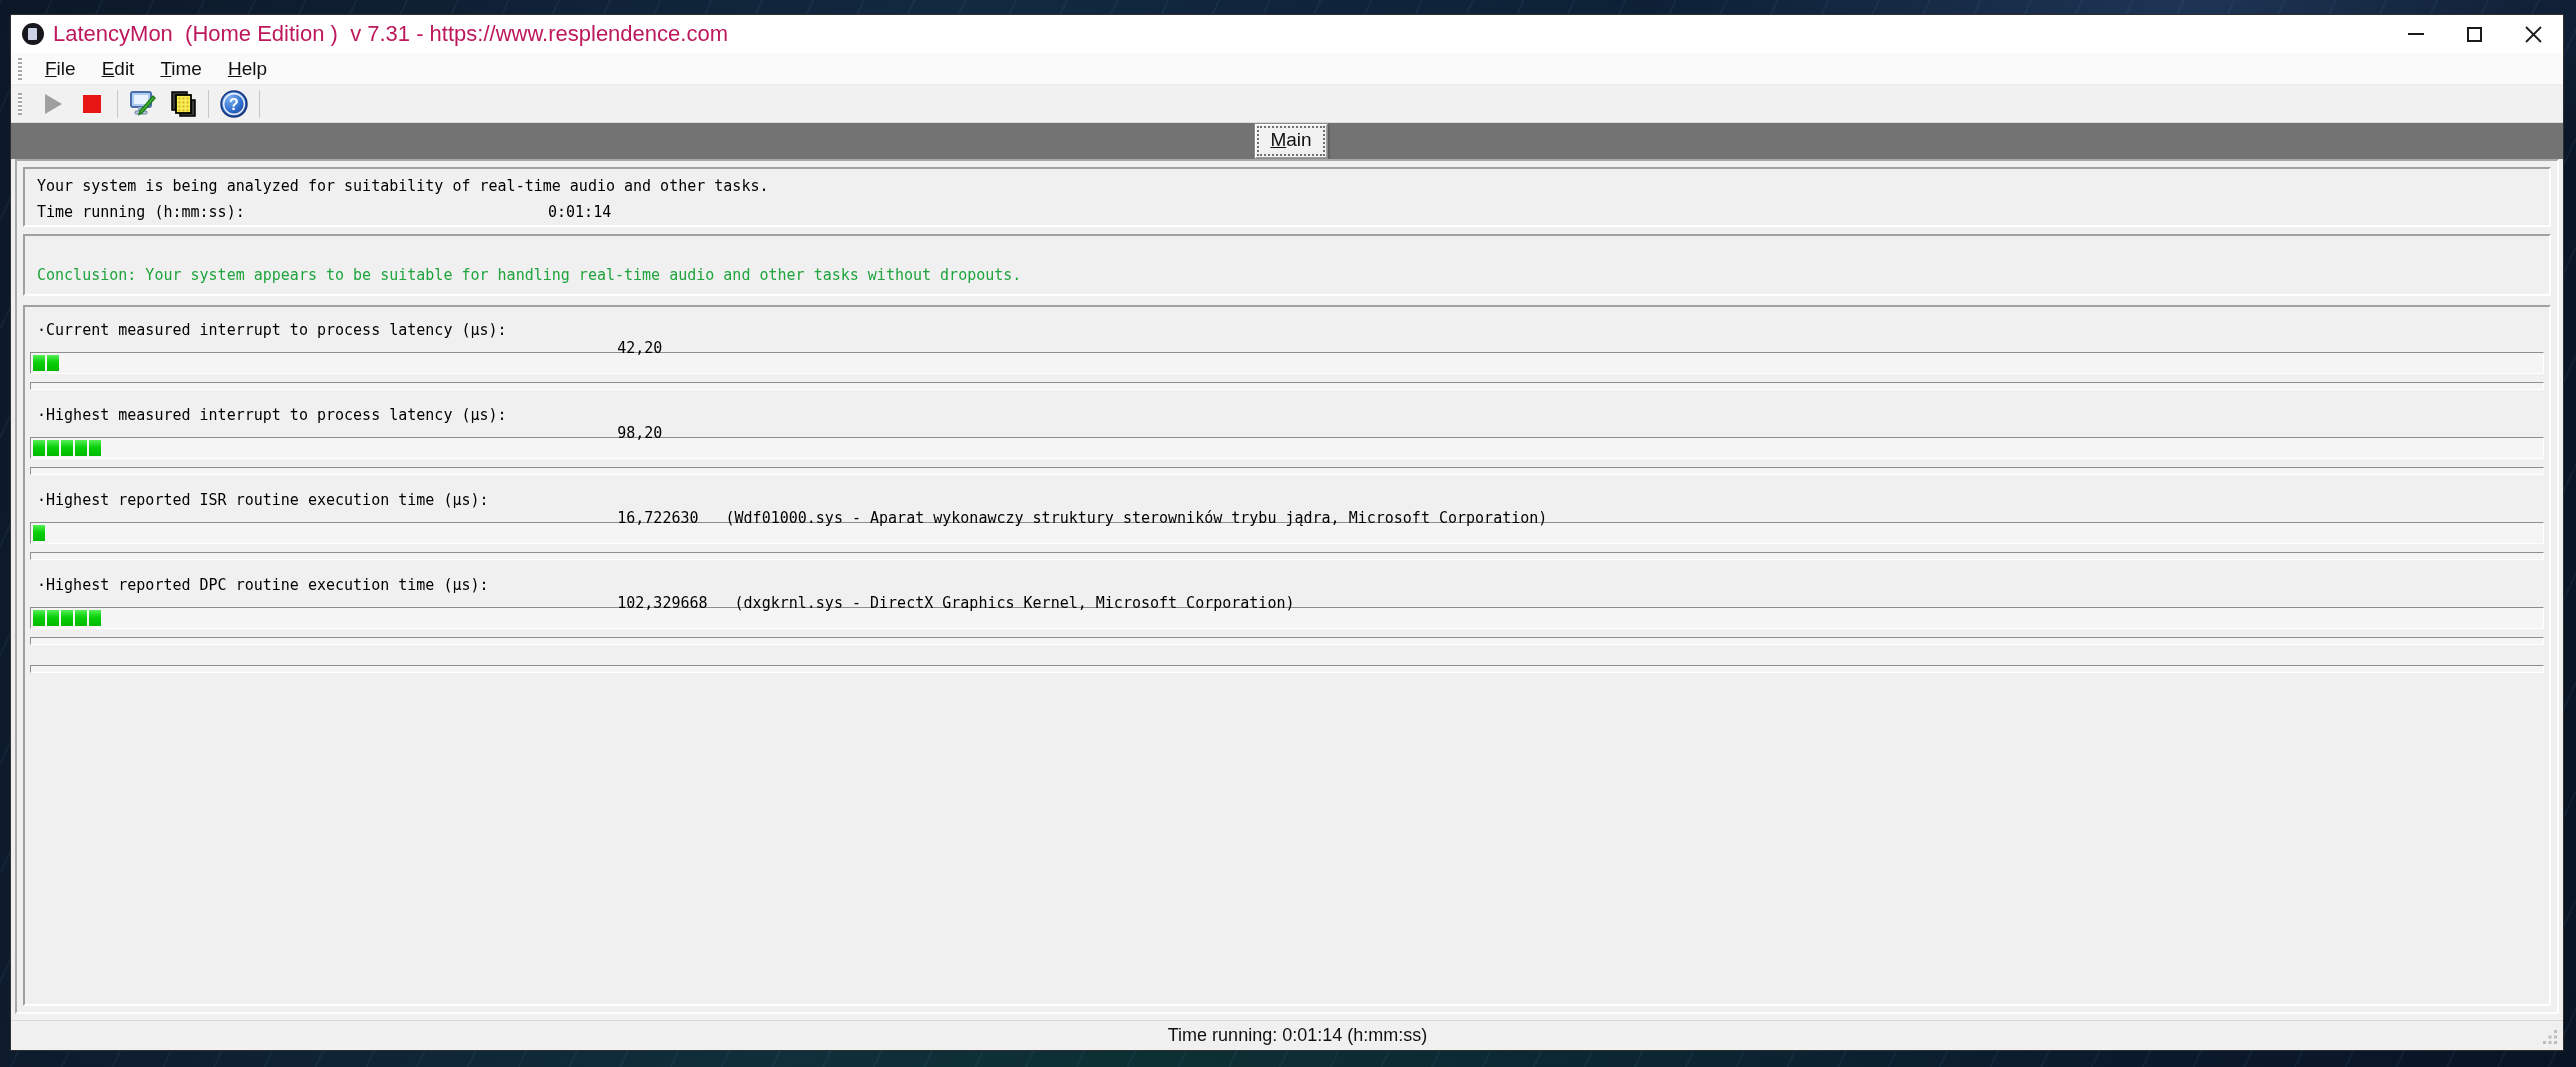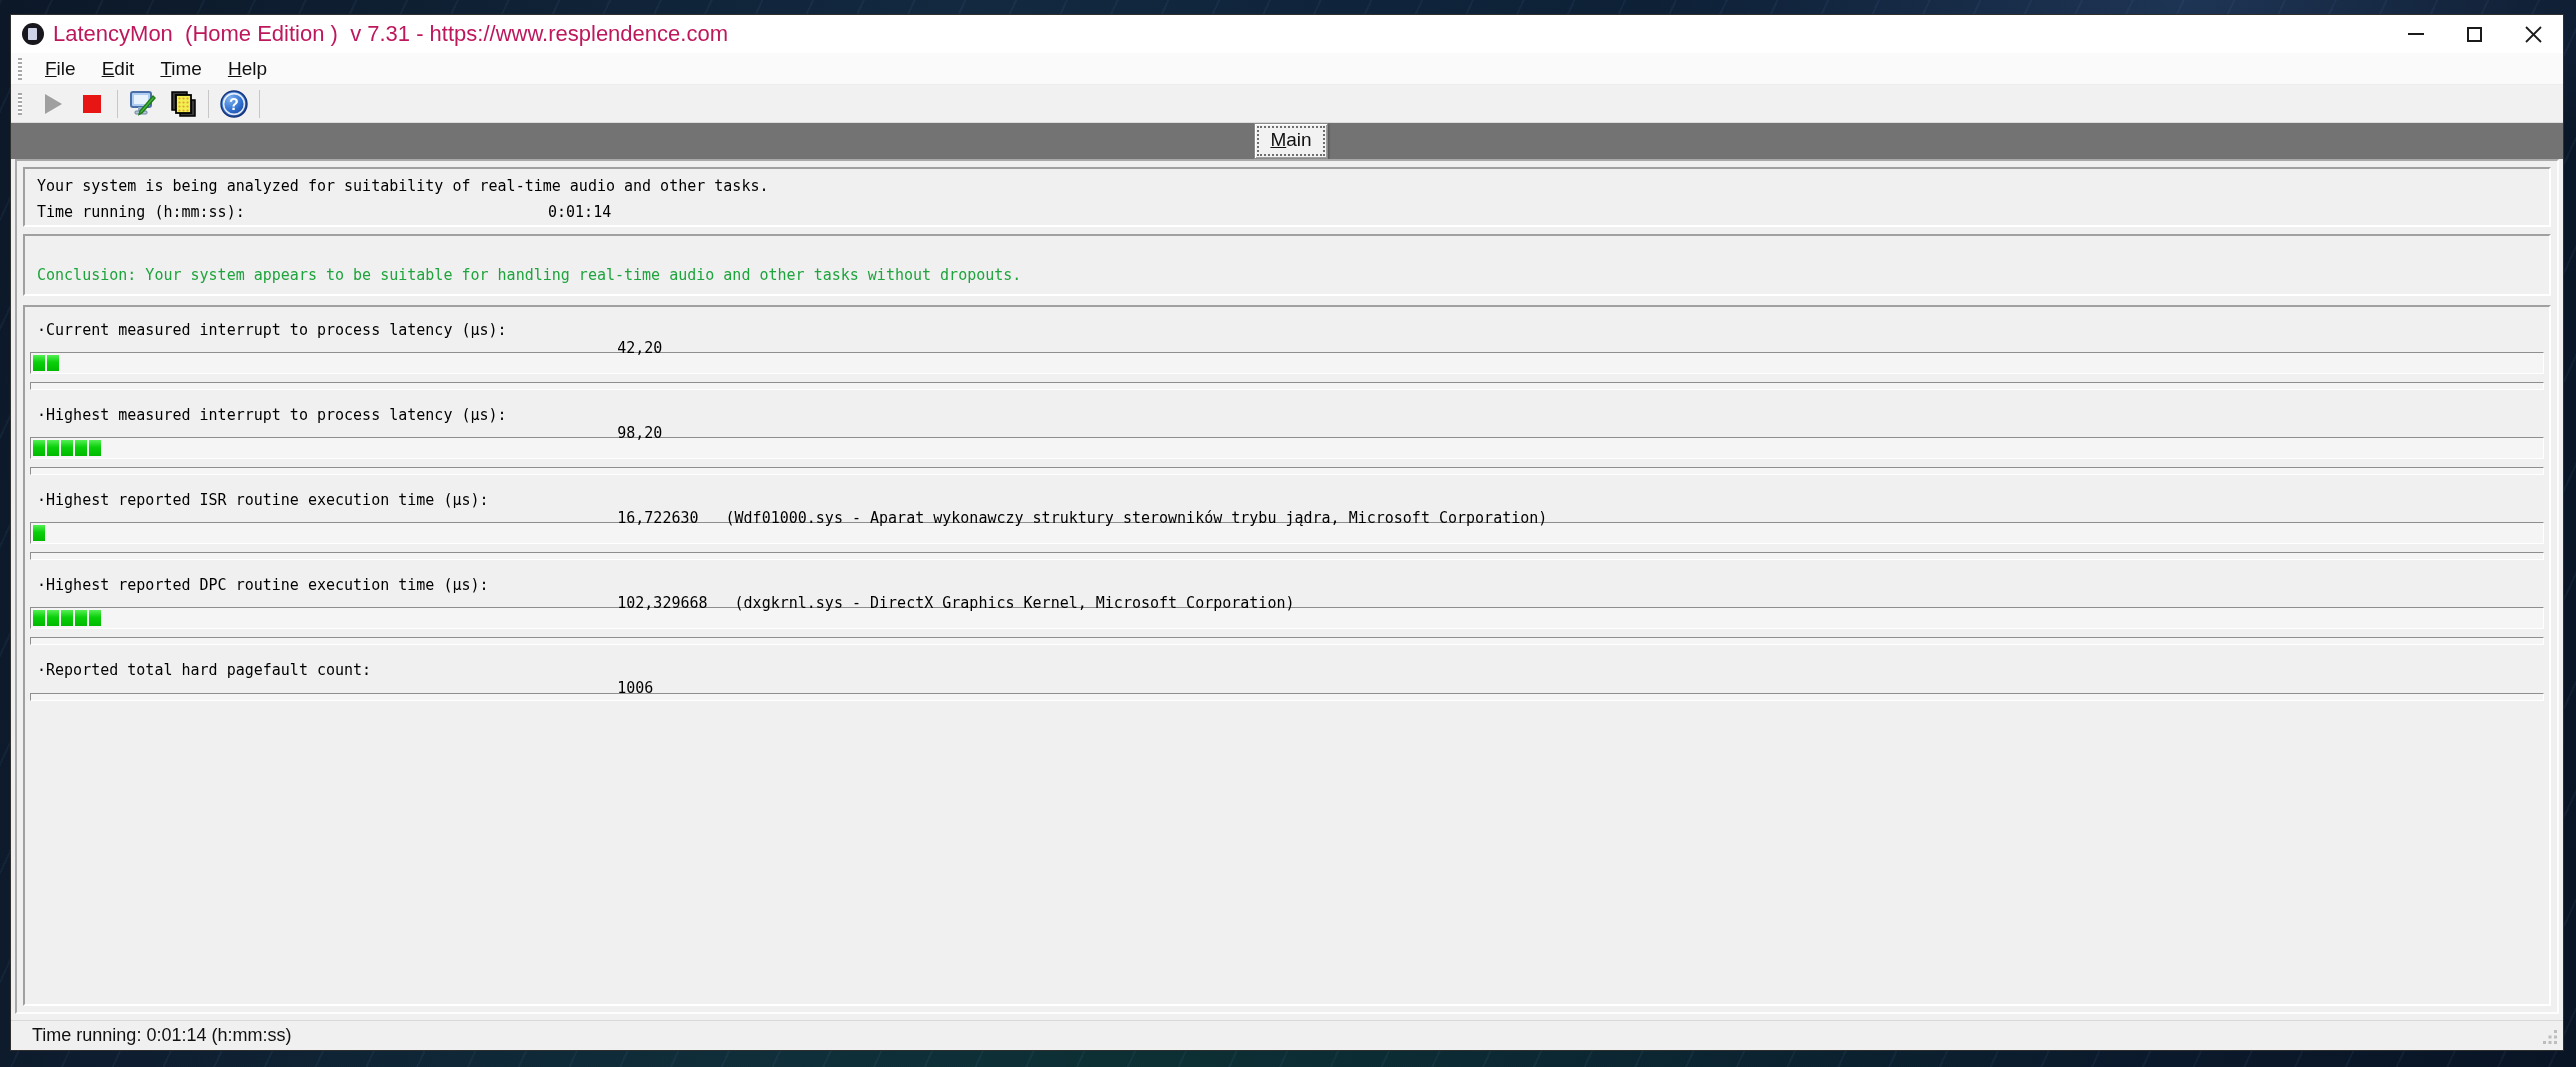--- a/index.html
+++ b/index.html
@@ -81,21 +81,21 @@
     border:1px solid; border-color:#8e8e8e #ffffff #ffffff #8e8e8e; background:#f5f5f5; }
   .segs { display:flex; gap:2px; height:16px; }
   .seg { width:12px; height:16px; flex:0 0 auto;
     background:linear-gradient(to bottom,#55ef55,#0ad00a 45%,#00ba00); }
   .groove { margin:8px 5px 0; height:8px;
     border:1px solid; border-color:#8e8e8e #ffffff #ffffff #8e8e8e; background:#f5f5f5; }
 
   
   .statusbar { position:absolute; left:0; right:0; bottom:0; height:30px; background:#f0f0f0;
     border-top:1px solid #d9d9d9; display:flex; align-items:center; padding-left:21px;
-    font-size:18px; color:#111; }
+    font-size:18px; color:#111;justify-content:center; }
   .grip { position:absolute; right:5px; bottom:5px; width:15px; height:15px; }
   .grip::after { content:""; position:absolute; left:0; top:0; width:3px; height:3px; background:transparent;
     box-shadow: 11px 11px #bdbdbd, 11px 5.5px #bdbdbd, 11px 0 #bdbdbd,
                 5.5px 11px #bdbdbd, 5.5px 5.5px #bdbdbd, 0 11px #bdbdbd; }
 </style>
 </head>
 <body>
 
 <div class="window">
 
@@ -277,26 +277,20 @@
                 <div class="seg"></div>
                 <div class="seg"></div>
                 <div class="seg"></div>
                 <div class="seg"></div>
               </div>
     </div>
     <div class="groove"></div>
   </div>
 
   <div class="metric-group">
-    <div class="metric-line mono">
-      <span class="m-label">·Reported total hard pagefault count:</span>
-      <span class="m-valwrap">
-        <span class="m-value">1006</span><span class="m-detail"></span>
-      </span>
-    </div>
 
     <div class="groove"></div>
   </div>
 </div>
     </div>
 
   </div>
 
   <div class="statusbar">
     <span>Time running: 0:01:14  (h:mm:ss)</span>

